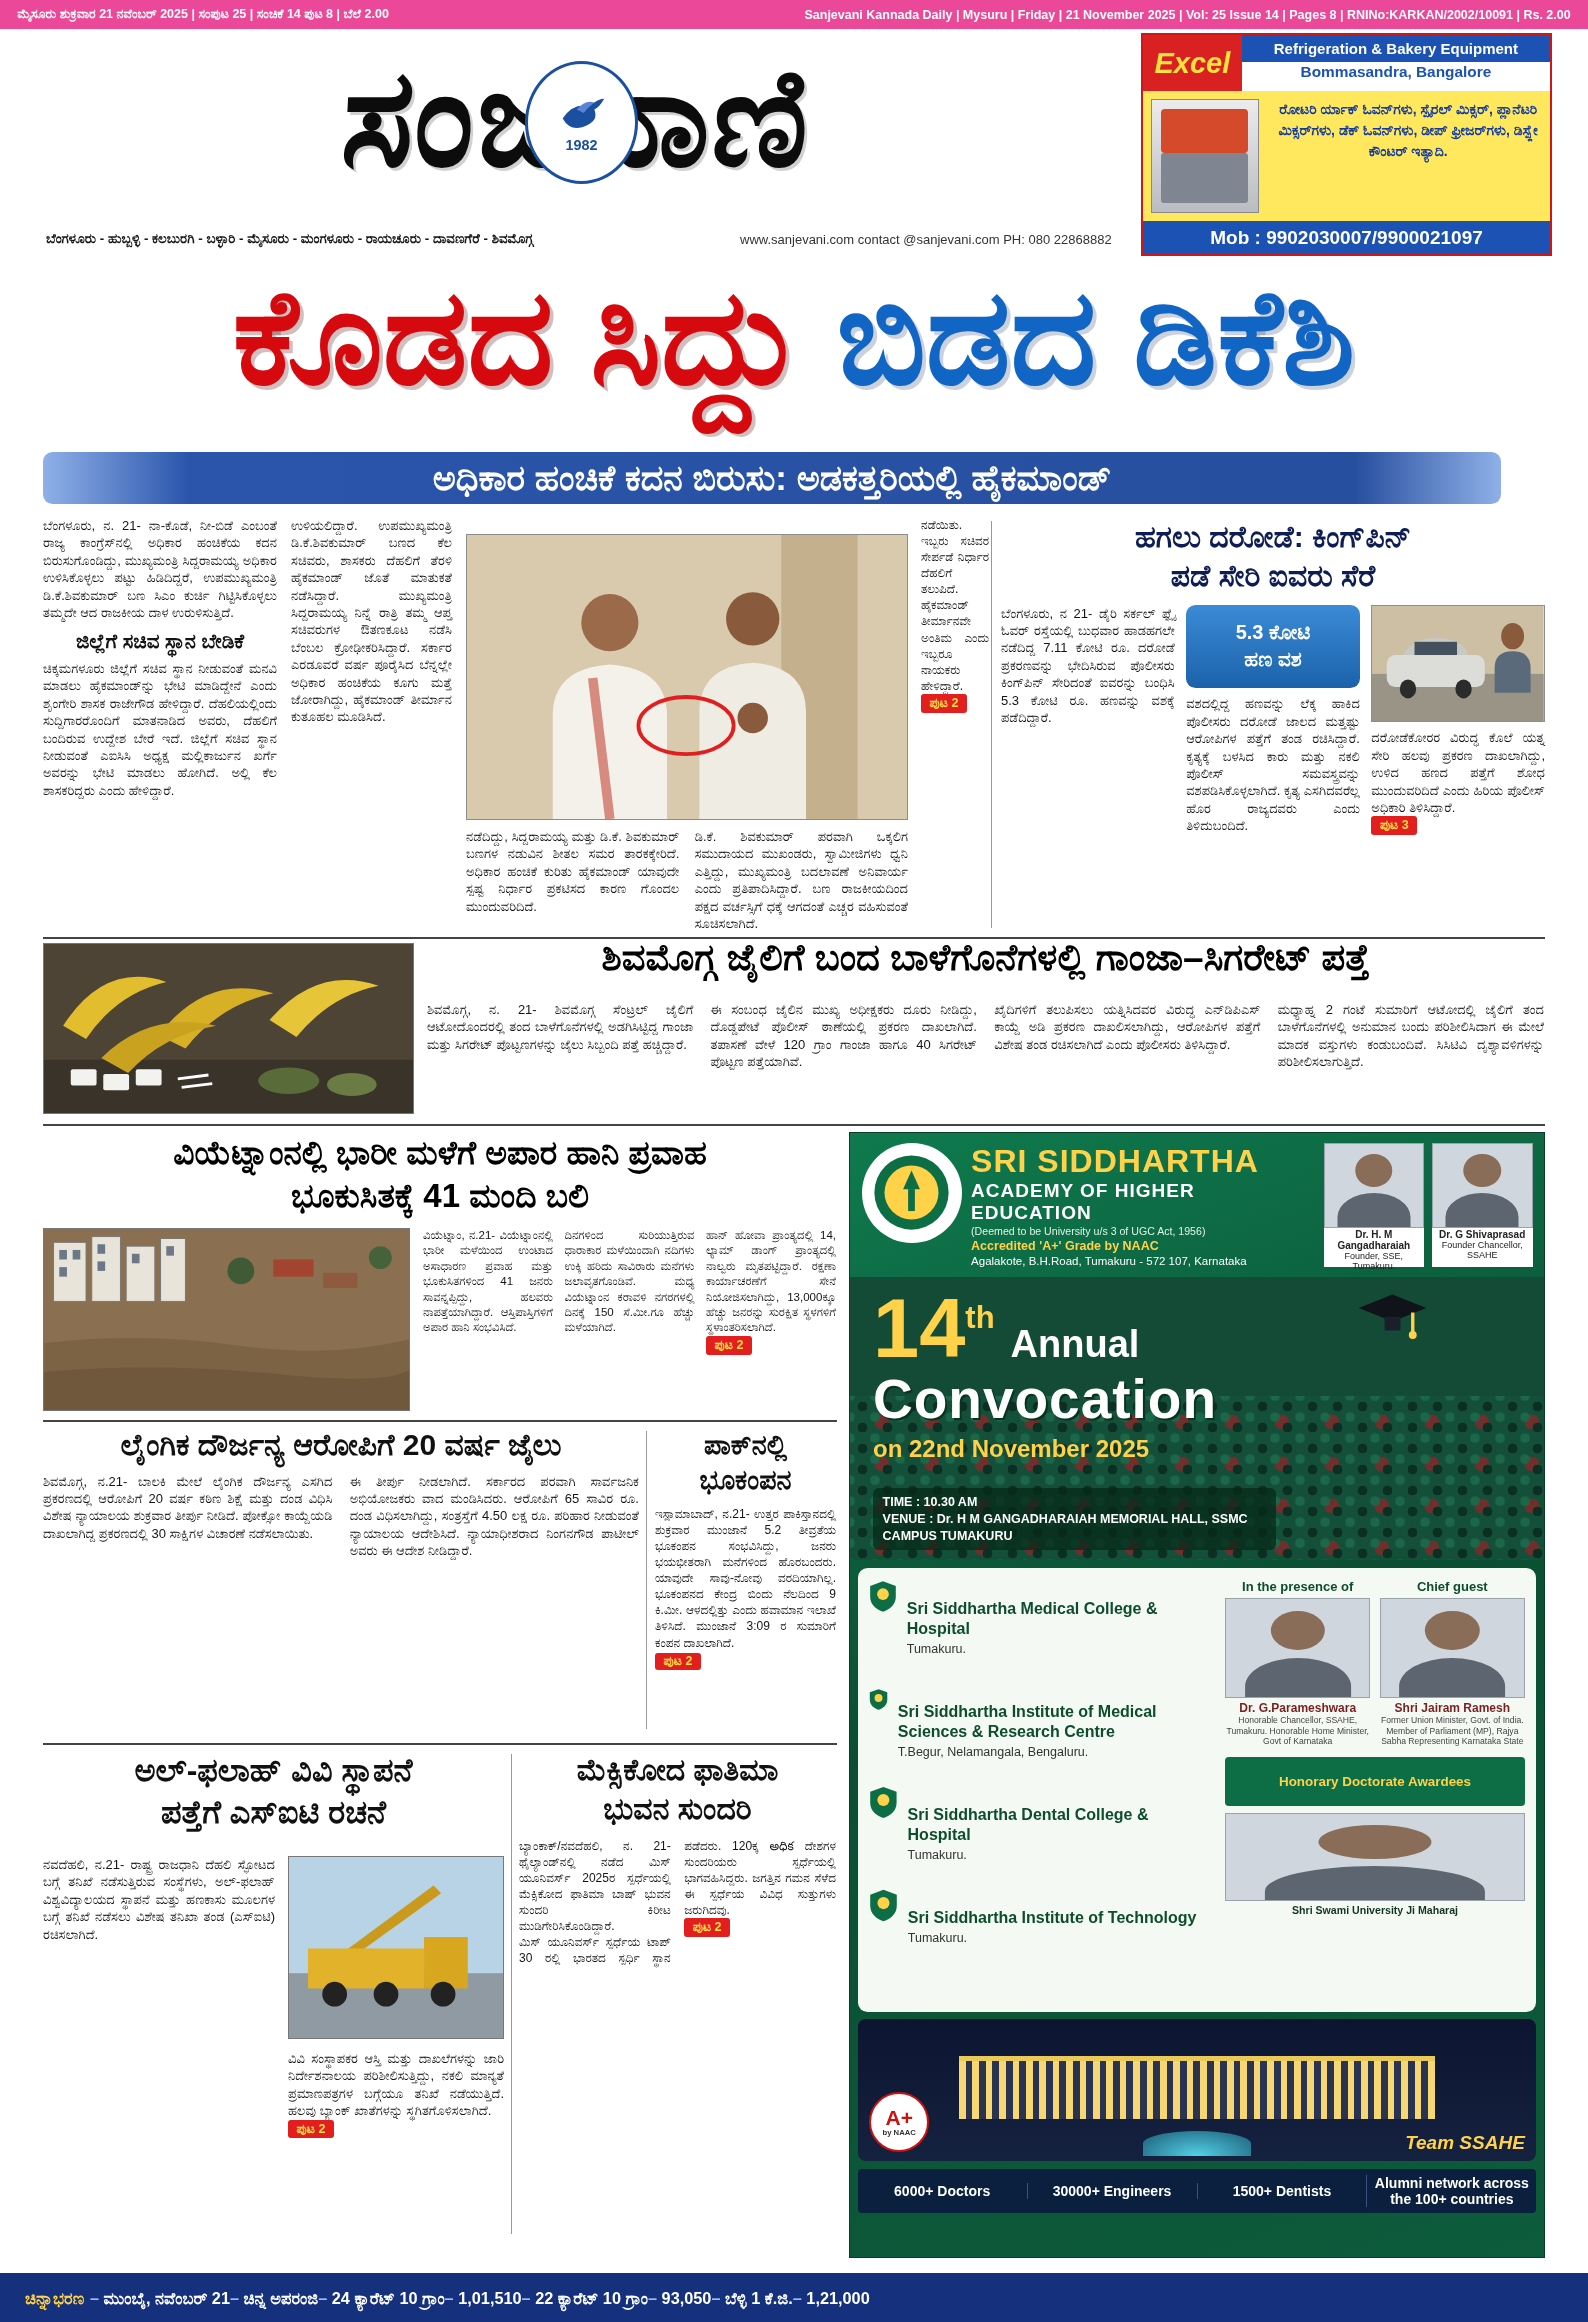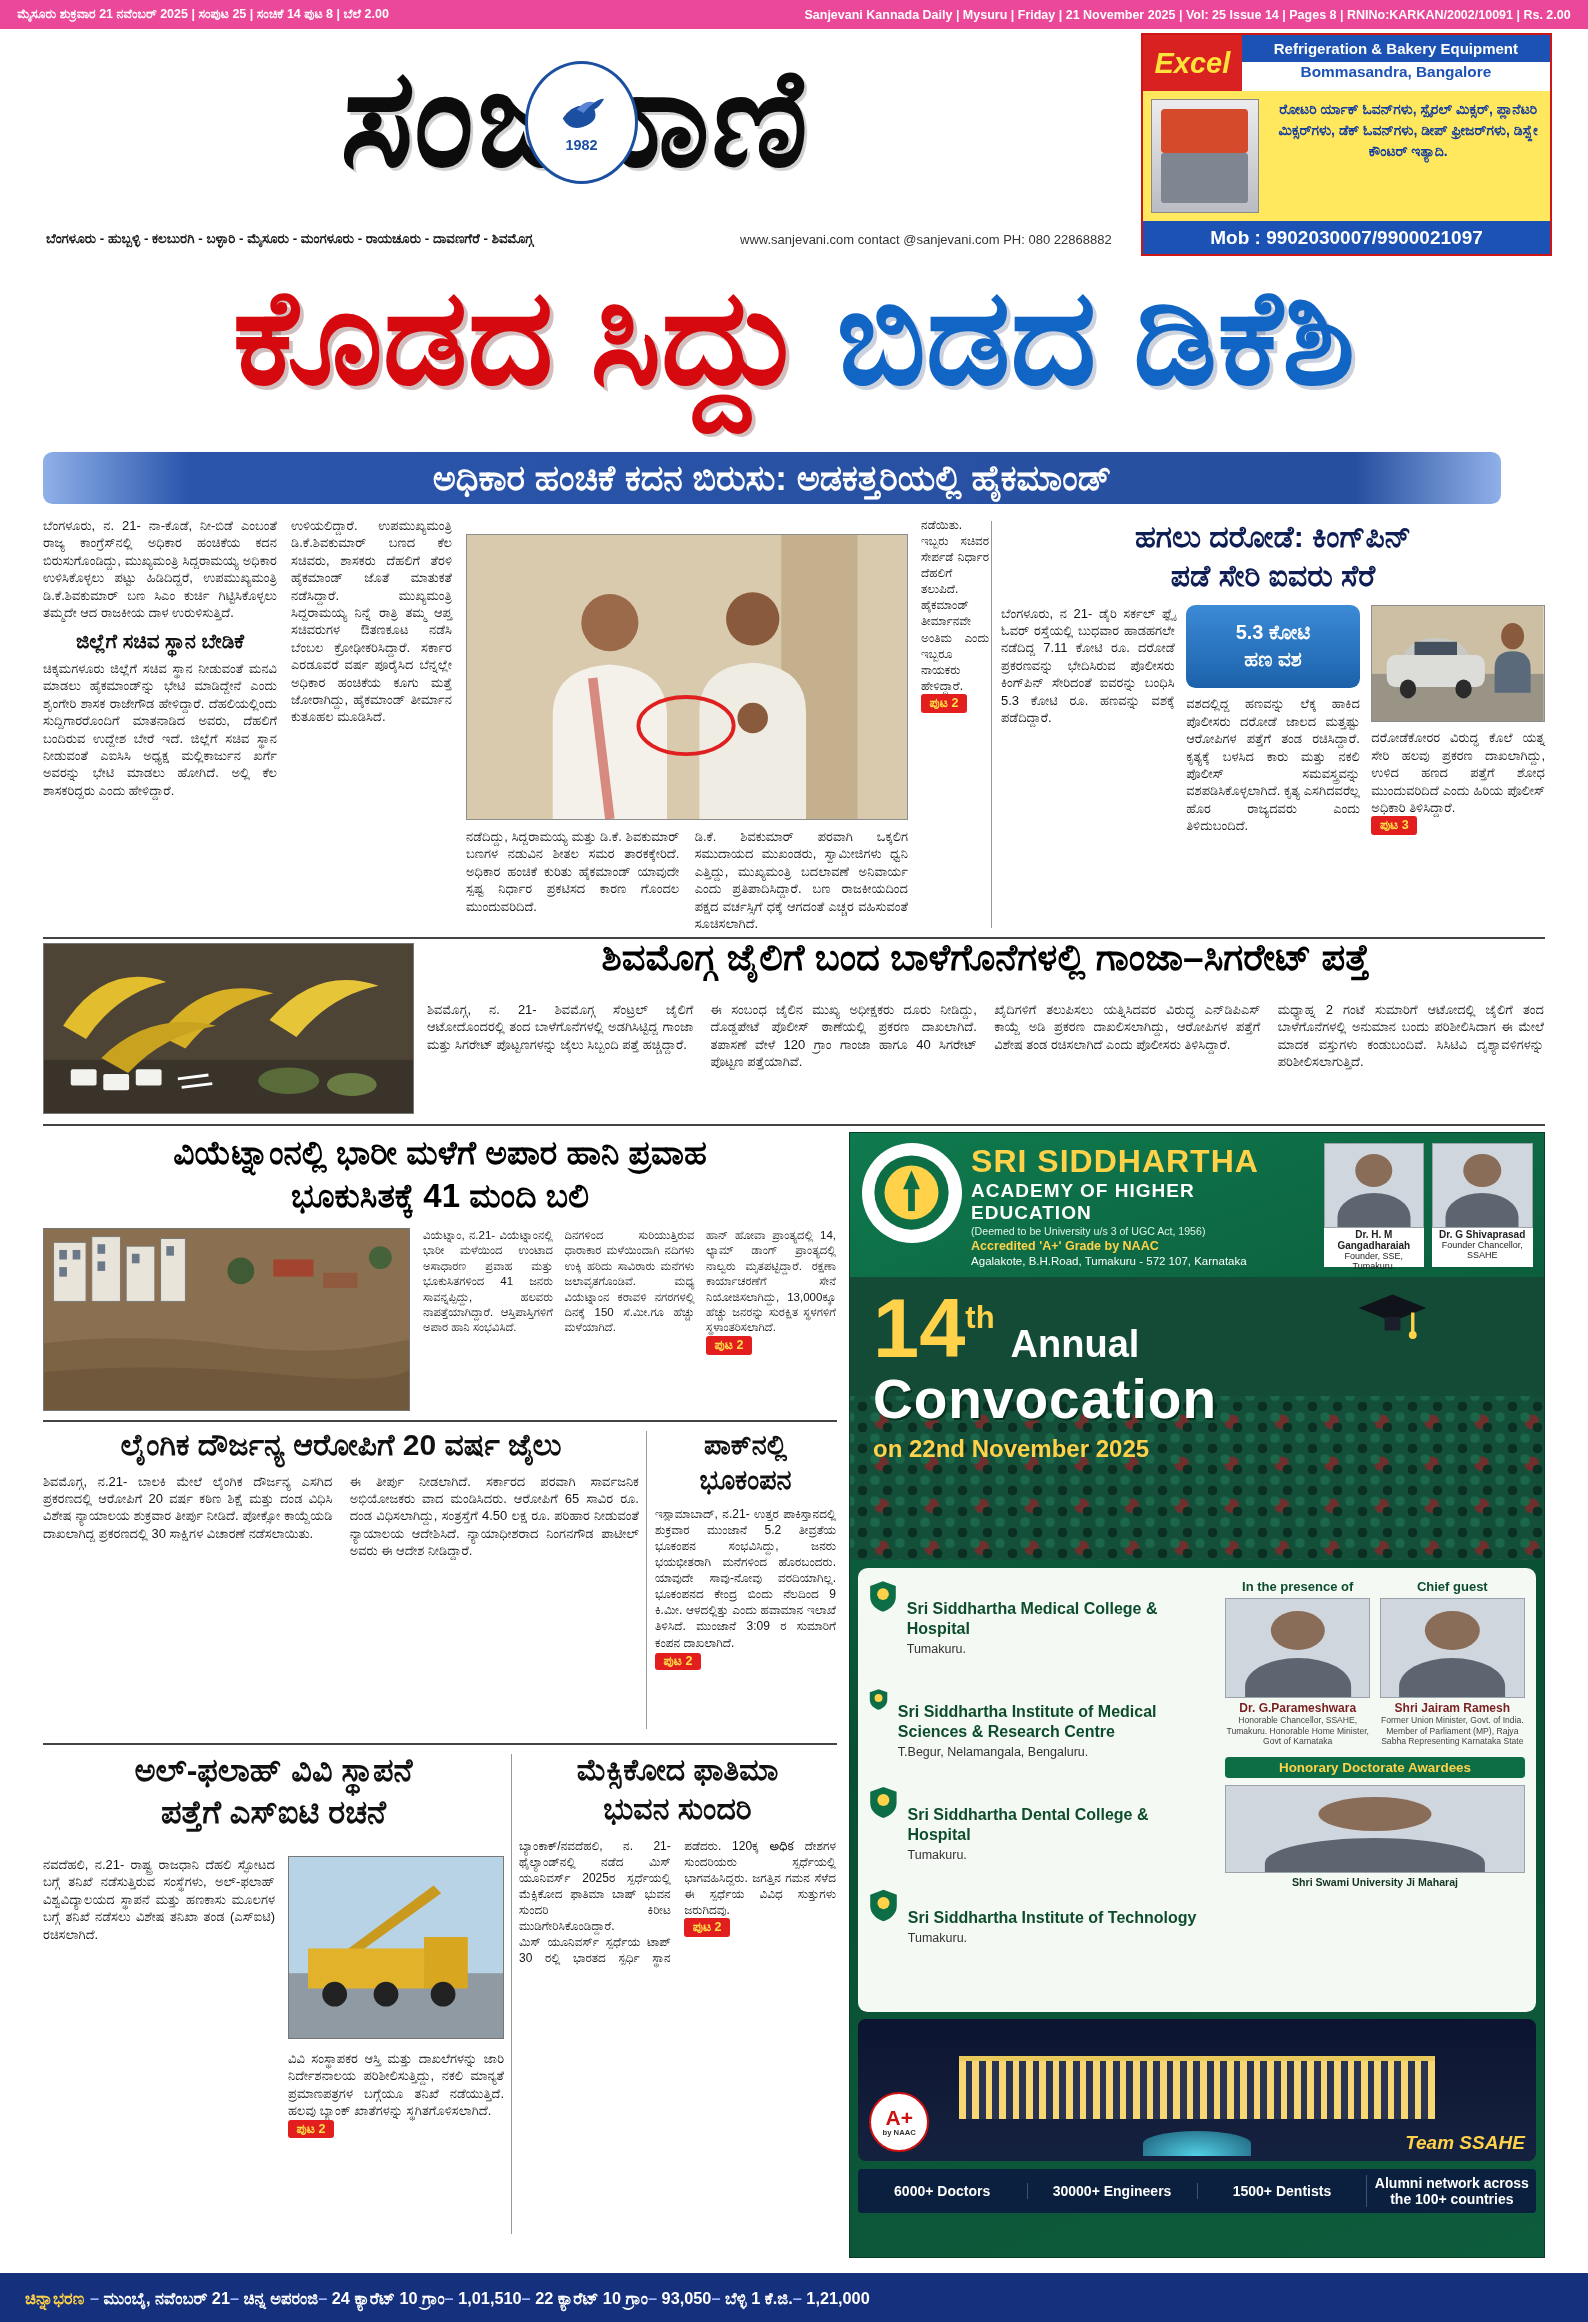--- a/index.html
+++ b/index.html
@@ -114,21 +114,21 @@
   .cv-college { display:flex; gap:9.6px; margin-bottom:25px; align-items:flex-start; }
   .cv-college b { font-size:16px; color:#0d4d2b; display:block; line-height:1.25;margin-top:20px; }
   .cv-college span { font-size:12.5px; color:#333; }
   .cv-right { flex:1; }
   .cv-guest-row { display:flex; gap:9.6px; }
   .cv-guest { flex:1; text-align:center; }
   .cv-glabel { font-size:13px; font-weight:800; color:#0d4d2b; margin-bottom:3.8px; }
   .cv-guest .portrait { height:100px; }
   .cv-guest b { display:block; font-size:12px; margin-top:2.9px; color:#7a1f1f; }
   .cv-guest span { font-size:8.6px; color:#444; line-height:1.25; display:block; }
-  .cv-honlabel { margin-top:9.6px; background:#0d6e46; color:#ffd24a; font-weight:800; text-align:center; padding:3px; border-radius:3.8px; font-size:13.4px; }
+  .cv-honlabel { margin-top:9.6px; background:#0d6e46; color:#ffd24a; font-weight:800; text-align:center; padding:17px; border-radius:3.8px; font-size:13.4px; }
   .cv-hon-row { display:flex; gap:9.6px; margin-top:7.7px; }
   .cv-hon { flex:1; text-align:center; }
   .cv-hon .portrait { height:88px; }
   .cv-hon b { display:block; font-size:10.6px; margin-top:2.9px; color:#12351f; }
 
   .cv-build { position:relative; height:142px; margin:0 7.7px; border-radius:7.7px; background:linear-gradient(#0c1430,#15223f); overflow:hidden; }
   .building { position:absolute; left:15%; right:15%; top:26%; bottom:30%; background:repeating-linear-gradient(90deg,#f7d774 0 6.7px,#2a3350 6.7px 13.4px); border-top:5.8px solid #e8c95a; }
   .fountain { position:absolute; left:42%; bottom:5.8px; width:16%; height:25px; background:radial-gradient(ellipse at 50% 100%,#53d2e8,#1b5a74); border-radius:50% 50% 0 0; }
   .team { position:absolute; right:11.5px; bottom:7.7px; color:#ffd24a; font-weight:800; font-style:italic; font-size:19px; }
   .naac-badge { position:absolute; left:11.5px; bottom:9.6px; width:60px; height:60px; background:#fff; border:2.9px solid #c11; border-radius:50%;
@@ -406,20 +406,24 @@
         <div class="cv-date">on 22nd November 2025</div>
       </div>
       <div class="cv-cap">
         <svg width="73" height="54" viewBox="0 0 64 48">
           <polygon points="32,4 62,16 32,28 2,16" fill="#10131a"></polygon>
           <rect x="25" y="24" width="14" height="12" fill="#1a1f2b"></rect>
           <line x1="50" y1="20" x2="50" y2="38" stroke="#ffd24a" stroke-width="3"></line>
           <circle cx="50" cy="40" r="3.5" fill="#ffd24a"></circle>
         </svg>
       </div>
+      <div class="cv-when">
+        <div>TIME : 10.30 AM</div>
+        <div>VENUE : Dr. H M GANGADHARAIAH MEMORIAL HALL, SSMC CAMPUS TUMAKURU</div>
+      </div>
     </div>
 
     <div class="cv-panel">
       <div class="cv-colleges">
         <div class="cv-college">
           <svg width="29" height="35" viewBox="0 0 24 28">
               <path d="M12 1 L23 5 V14 C23 21 18 25 12 27 C6 25 1 21 1 14 V5 Z" fill="#0d6e46"></path>
               <circle cx="12" cy="12" r="5" fill="#ffd24a"></circle>
             </svg>
           <div><b>Sri Siddhartha Medical College &amp; Hospital</b><span>Tumakuru.</span></div>

